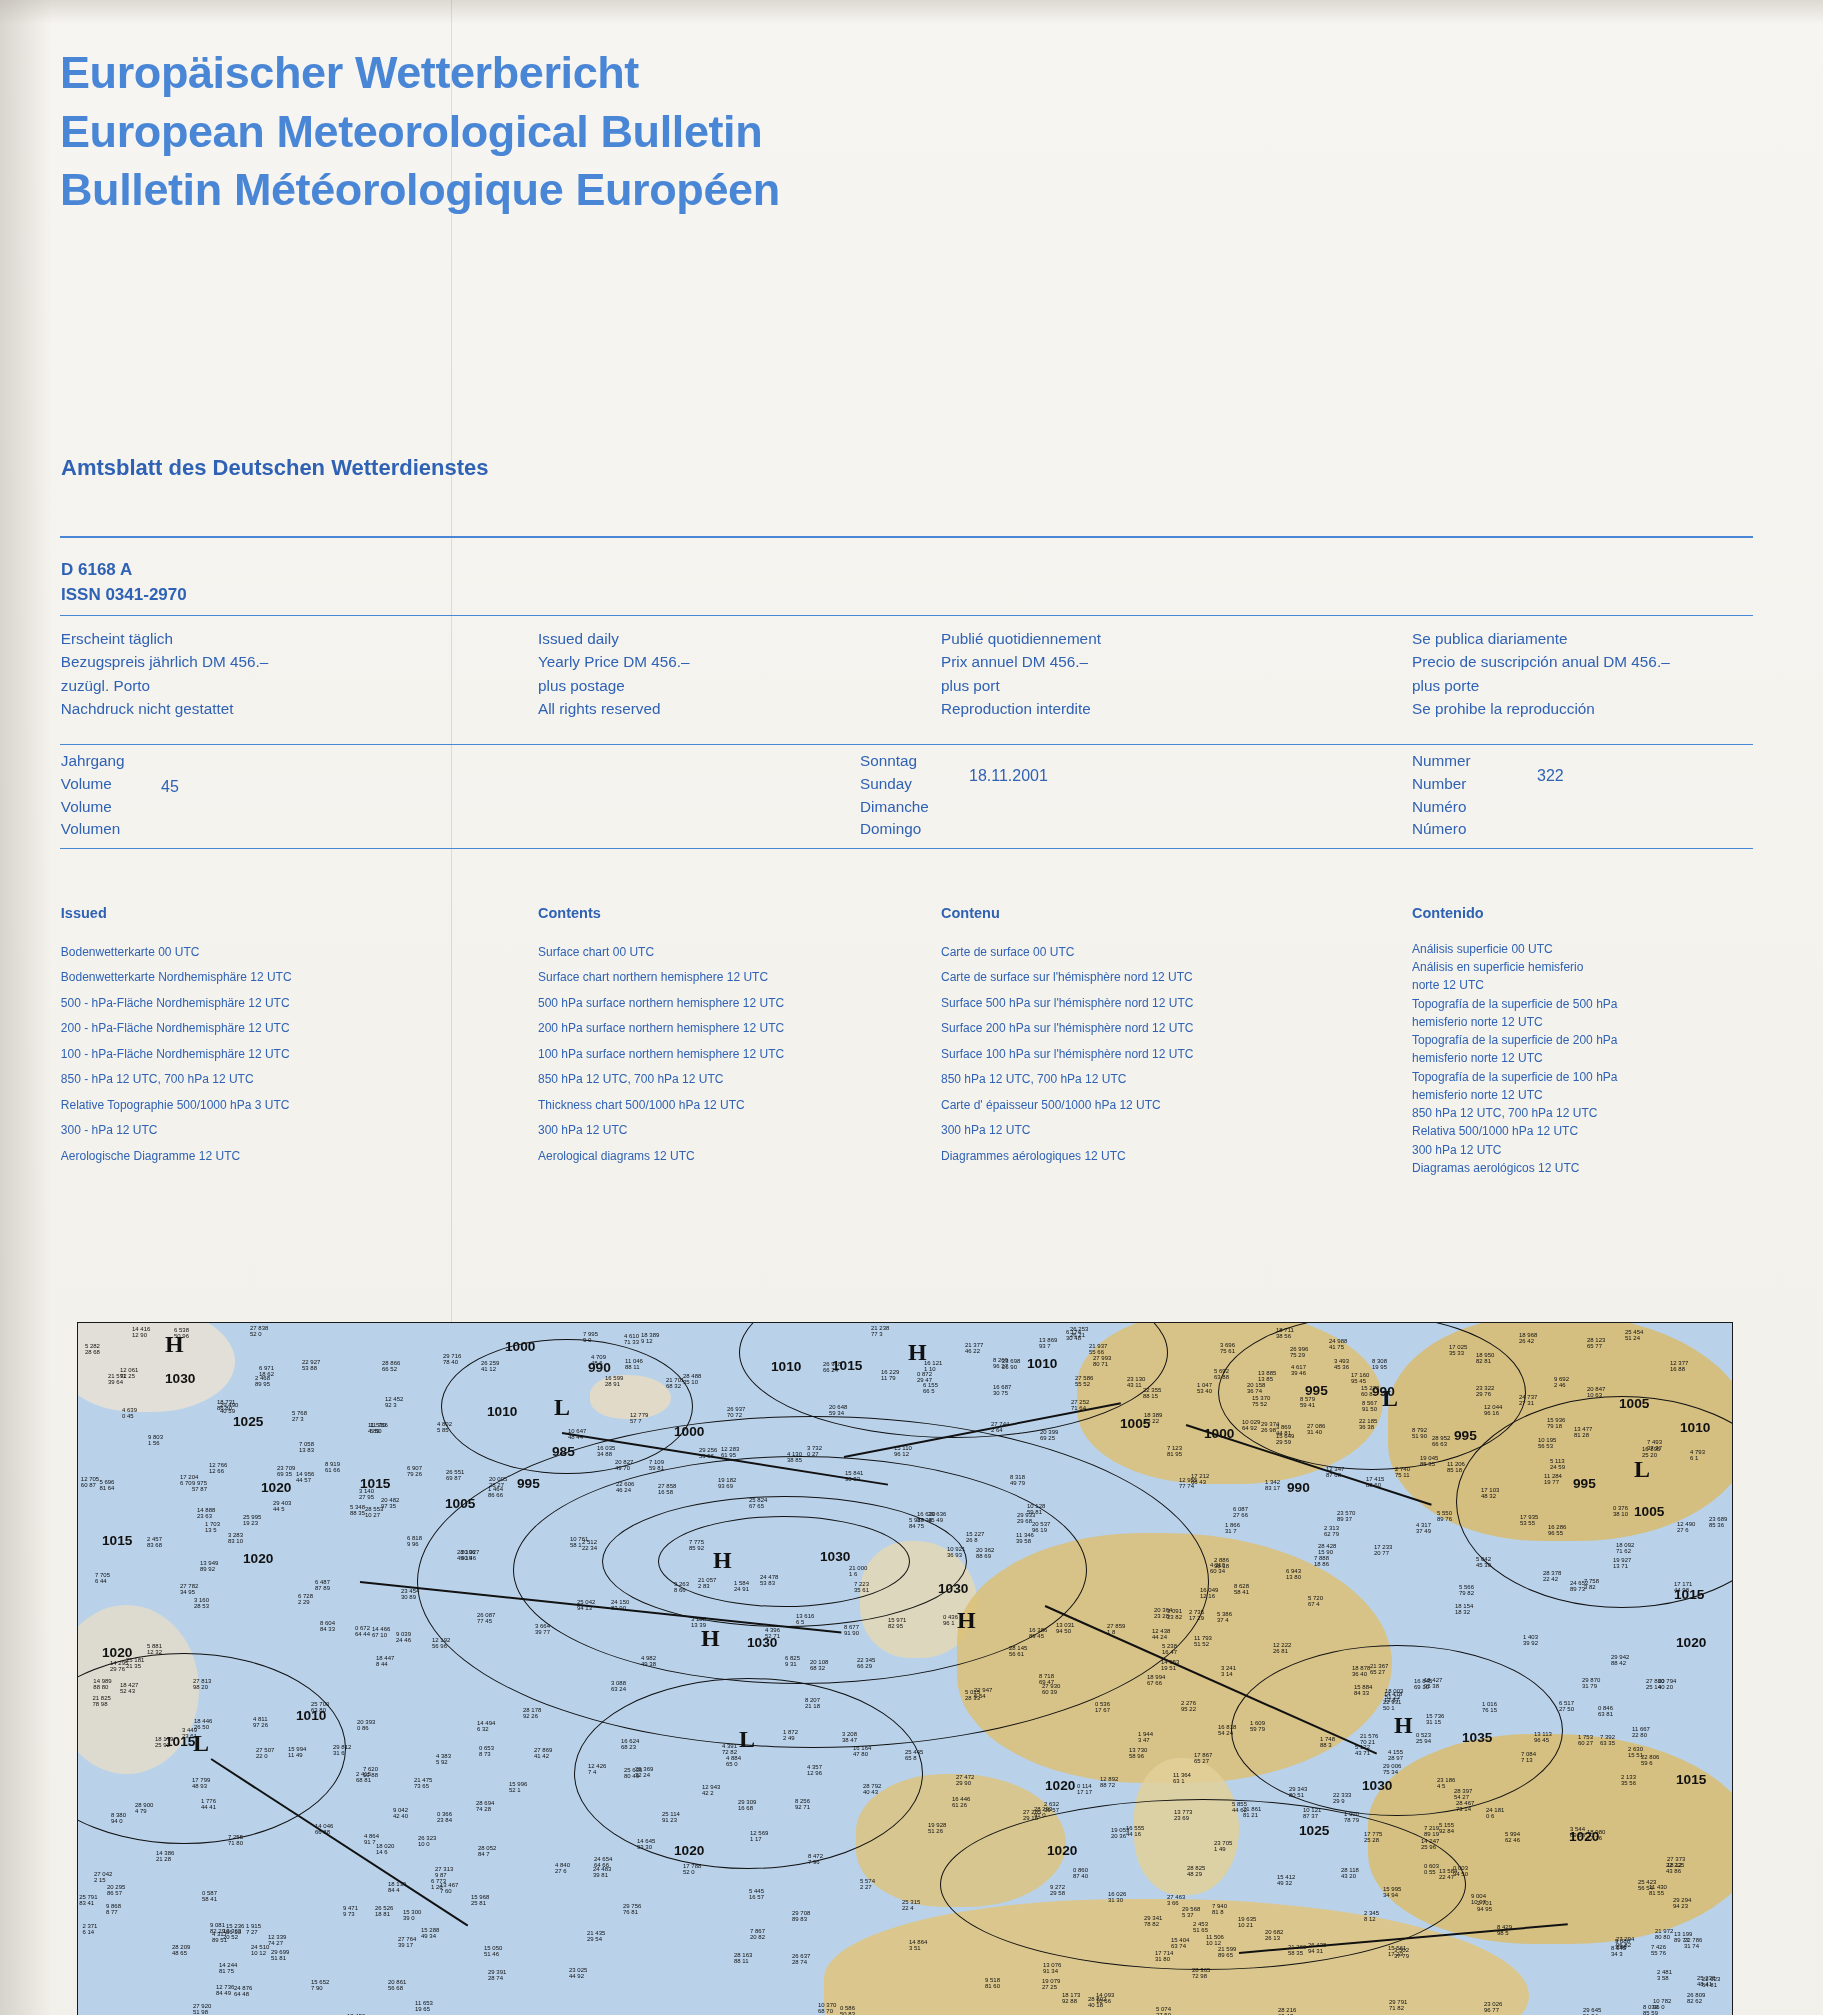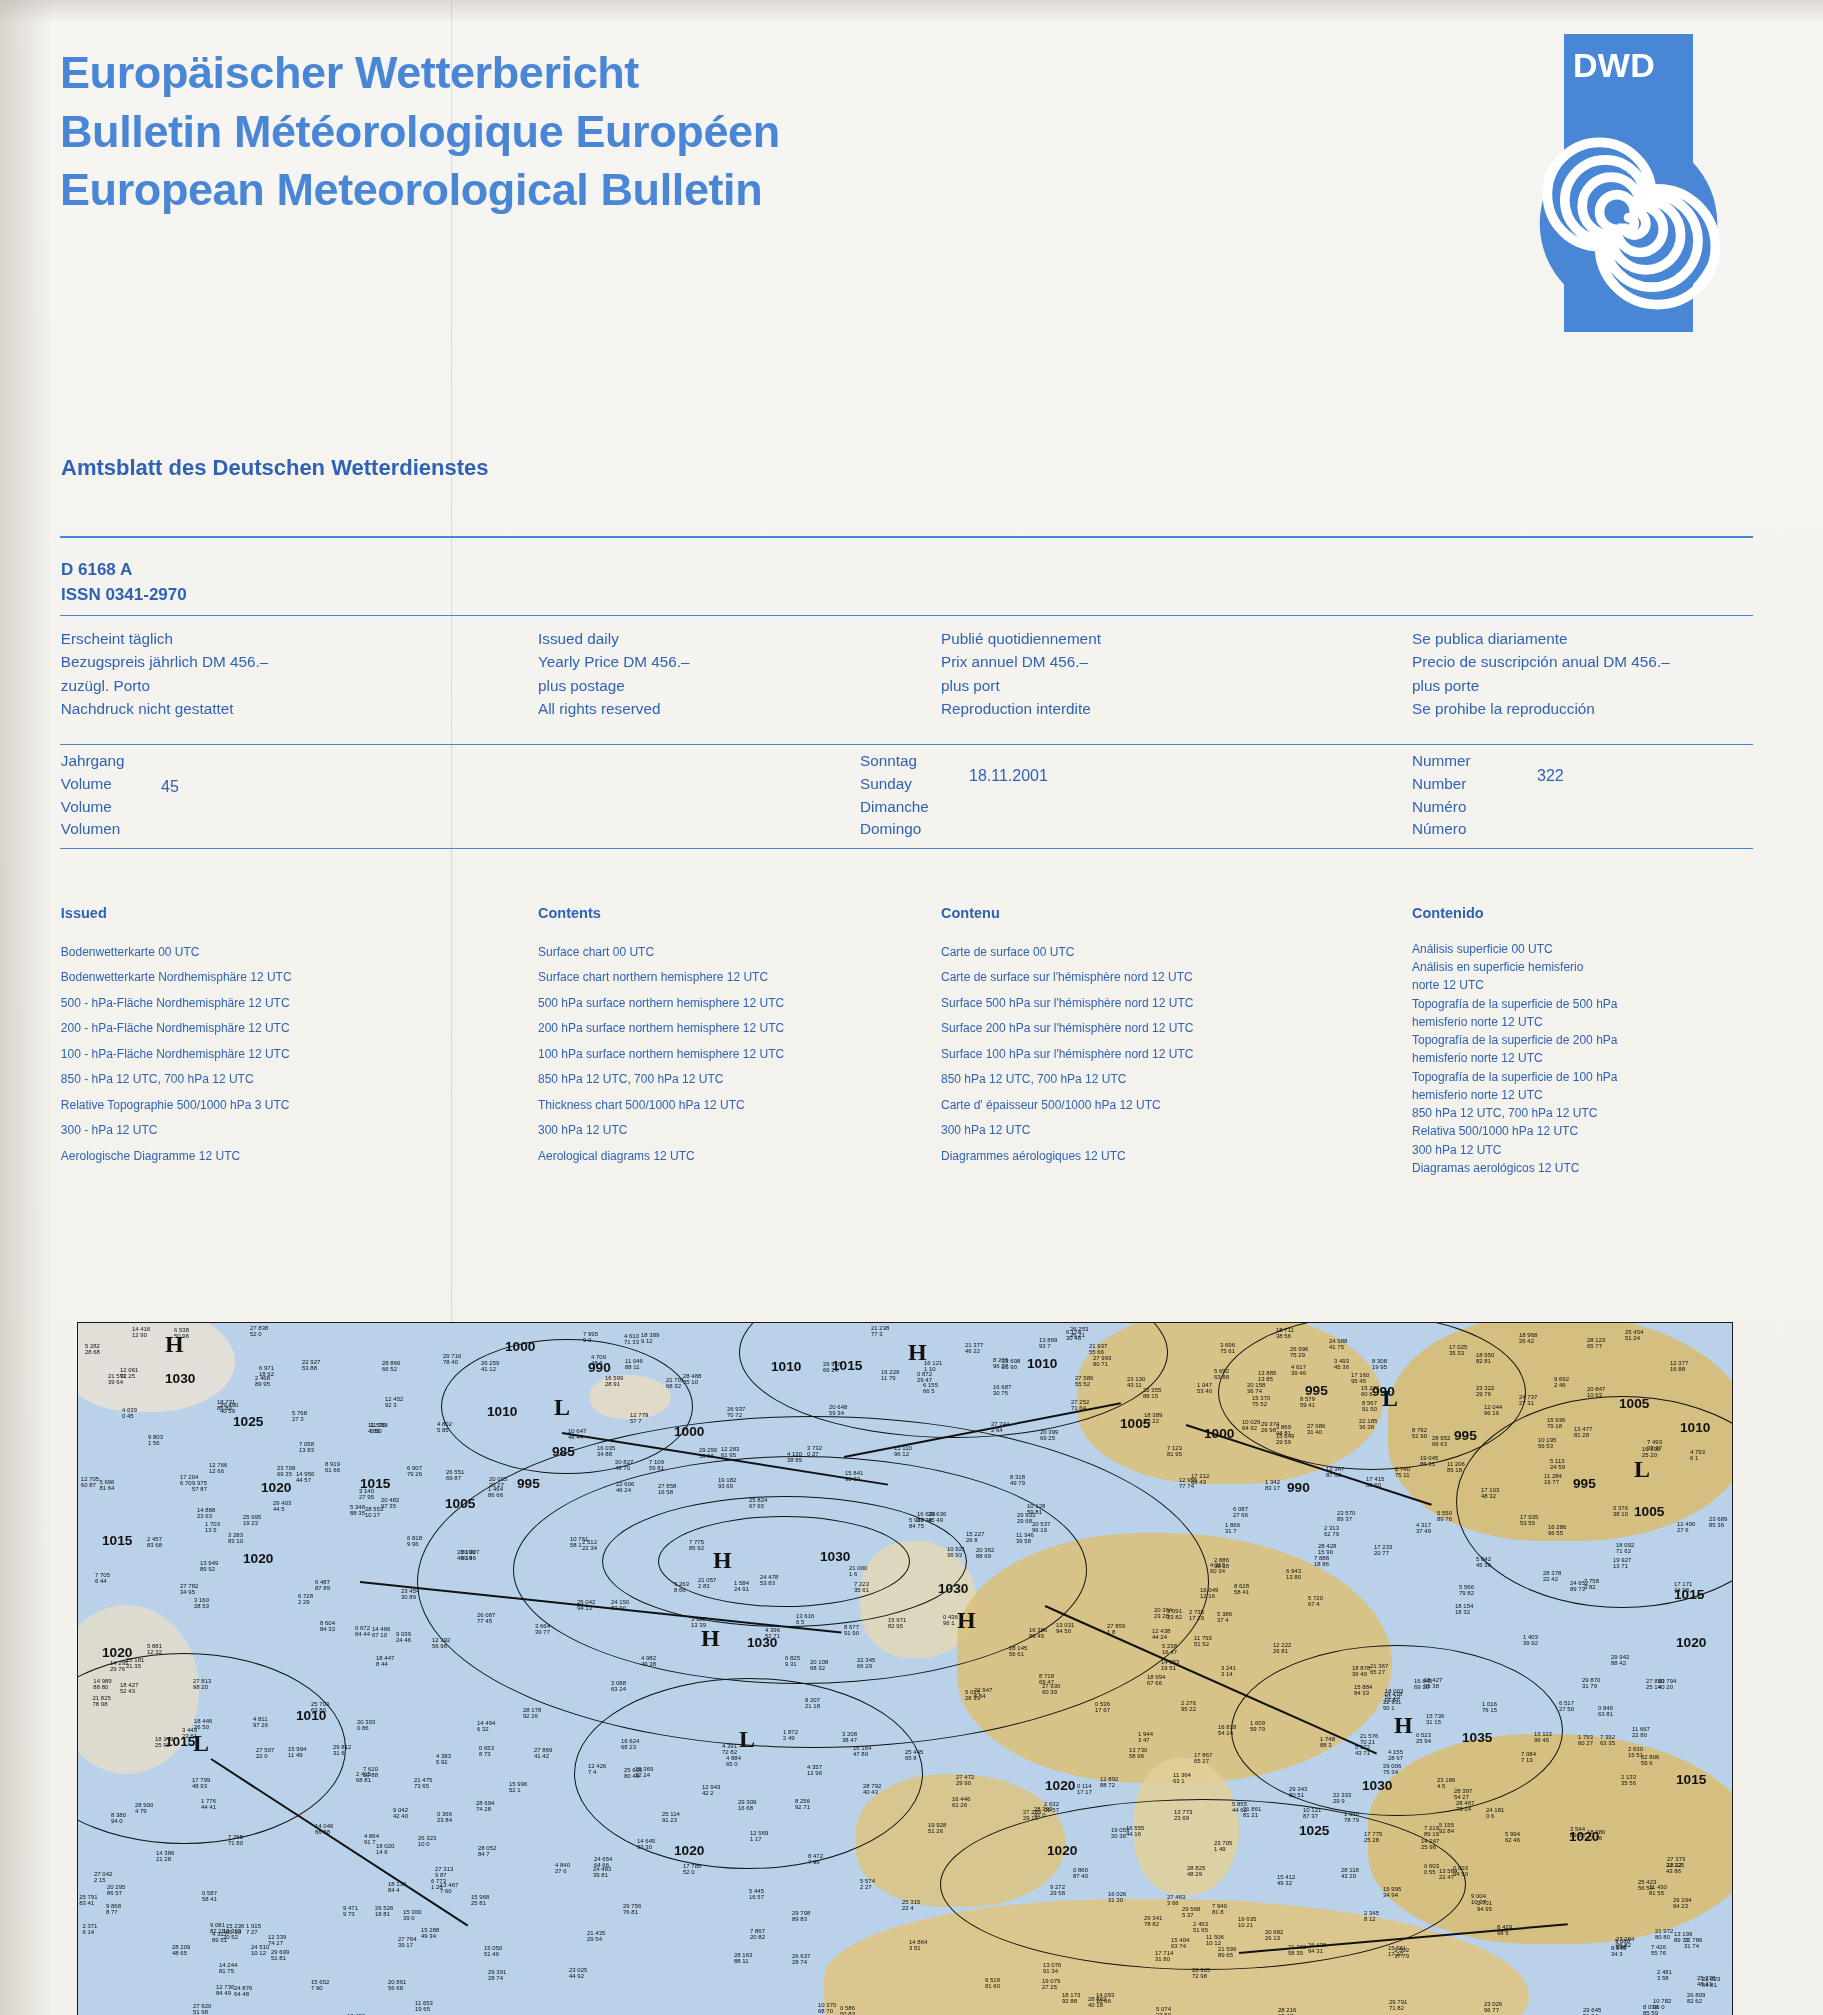--- a/index.html
+++ b/index.html
@@ -134,32 +134,24 @@
 <body>
 
 <div class="page">
   <div class="paper-tint"></div>
   <div class="edge-left"></div>
   <div class="edge-top"></div>
   <div class="fold"></div>
 
   <div class="titles">
     <div class="line">Europäischer Wetterbericht</div>
+    <div class="line">European Meteorological Bulletin</div>
     <div class="line">Bulletin Météorologique Européen</div>
-    <div class="line">European Meteorological Bulletin</div>
   </div>
 
-  <div class="dwd-logo">
-    <div class="block"></div>
-    <div class="dwdtext">DWD</div>
-    <svg width="193" height="193" viewBox="0 0 100 100">
-      <circle cx="50" cy="50" r="46" fill="#4a86d6"></circle>
-      <path d="M50 50 m0,-3 a3,3 0 1,1 -3,3 a6,6 0 1,0 6,-6 a9,9 0 1,0 -9,9 a12,12 0 1,0 12,-12 a15,15 0 1,0 -15,15 a18,18 0 1,0 18,-18 a21,21 0 1,0 -21,21 a24,24 0 1,0 24,-24 a27,27 0 1,0 -27,27 a30,30 0 1,0 30,-30" fill="none" stroke="#ffffff" stroke-width="5" stroke-linecap="round"></path>
-    </svg>
-  </div>
 
   <div class="subtitle">Amtsblatt des Deutschen Wetterdienstes</div>
 
   <div class="rule" style="top:536px"></div>
 
   <div class="code">
     <div>D 6168 A</div>
     <div>ISSN 0341-2970</div>
   </div>
 

